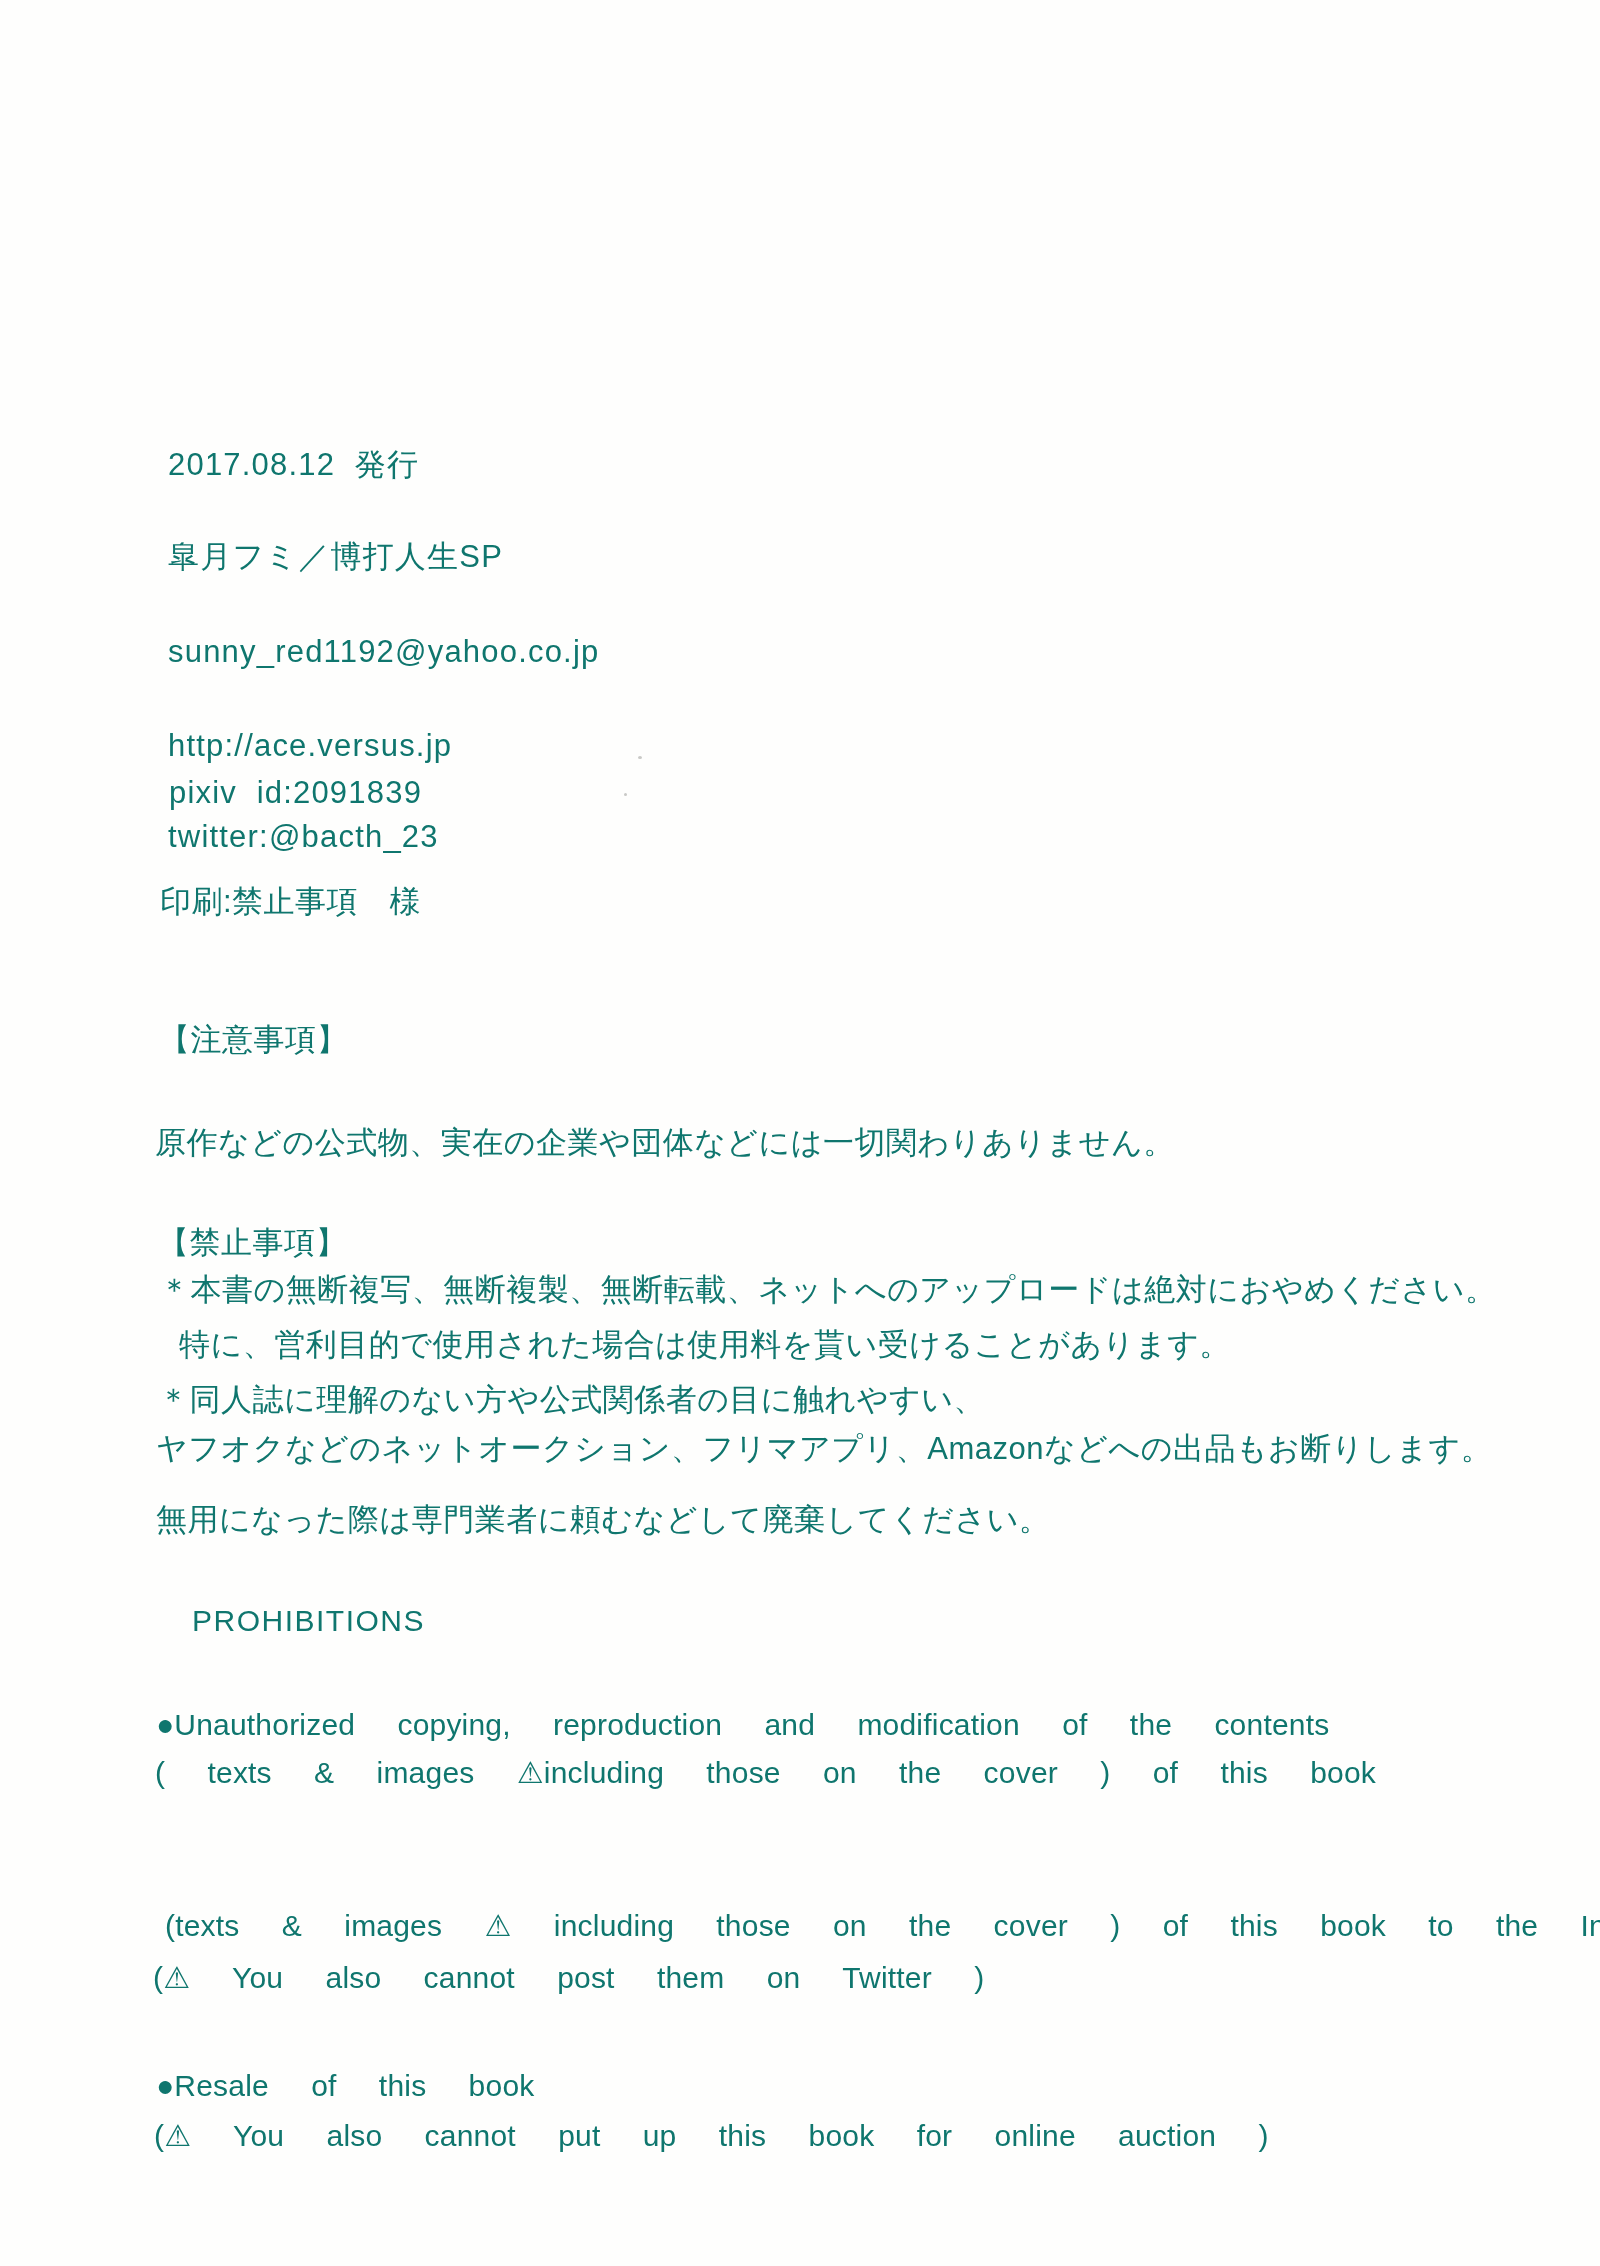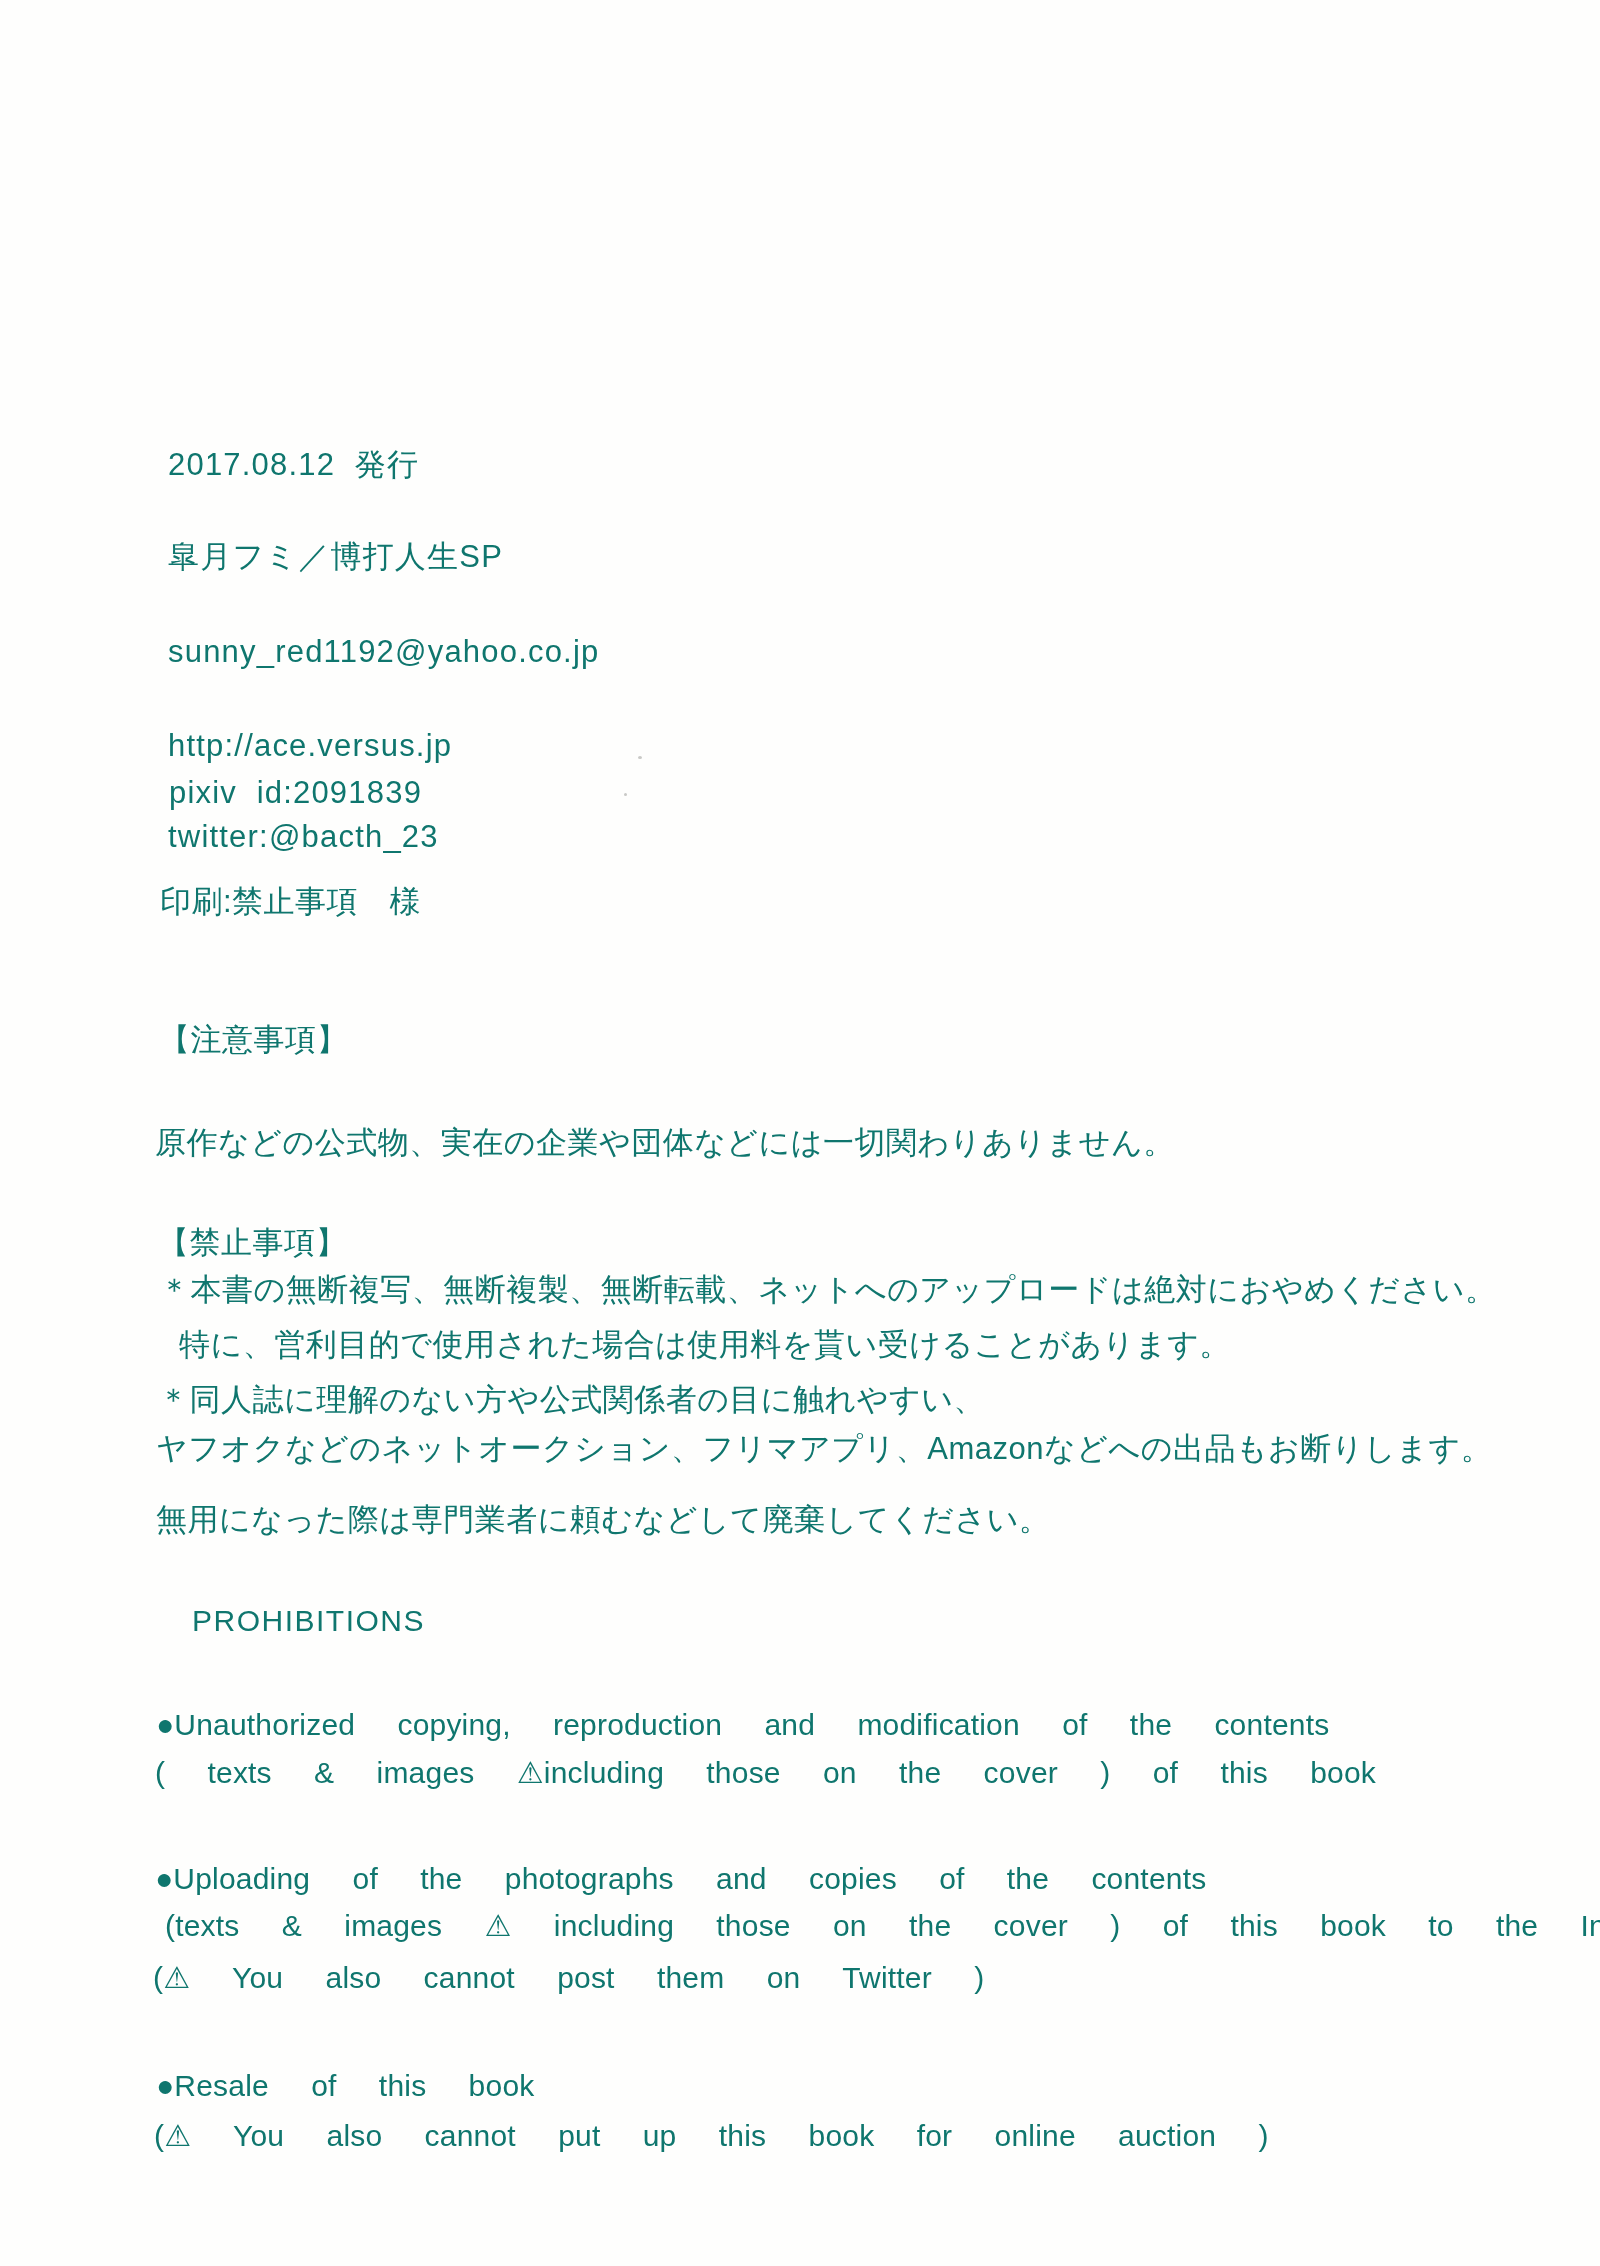--- a/index.html
+++ b/index.html
@@ -71,21 +71,20 @@
   <div class="line jp" style="left:170px; top:1327px;margin-left:9px;">特に、営利目的で使用された場合は使用料を貰い受けることがあります。</div>
   <div class="line jp" style="left:158px; top:1382px;">＊同人誌に理解のない方や公式関係者の目に触れやすい、</div>
   <div class="line jp" style="left:156px; top:1431px;">ヤフオクなどのネットオークション、フリマアプリ、Amazonなどへの出品もお断りします。</div>
   <div class="line jp" style="left:156px; top:1502px;">無用になった際は専門業者に頼むなどして廃棄してください。</div>
 
   <div class="line heading-en" style="left:157px; top:1604px;">PROHIBITIONS</div>
 
   <div class="line en" style="left:156px; top:1708px;">●Unauthorized  copying,  reproduction  and  modification  of  the  contents</div>
   <div class="line en" style="left:155px; top:1756px;">(  texts  &amp;  images  ⚠including  those  on  the  cover  )  of  this  book</div>
 
-  <div class="line en" style="left:155px; top:1862px;">●Uploading  of  the  photographs  and  copies  of  the  contents</div>
   <div class="line en" style="left:165px; top:1909px;">(texts  &amp;  images  ⚠  including  those  on  the  cover  )  of  this  book  to  the  Internet</div>
   <div class="line en" style="left:153px; top:1961px;">(⚠  You  also  cannot  post  them  on  Twitter  )</div>
 
   <div class="line en" style="left:156px; top:2069px;">●Resale  of  this  book</div>
   <div class="line en" style="left:154px; top:2119px;">(⚠  You  also  cannot  put  up  this  book  for  online  auction  )</div>
 
   <div class="speck" style="left:638px; top:756px; width:4px; height:3px;"></div>
   <div class="speck" style="left:624px; top:793px; width:3px; height:3px;"></div>
 
 </div>

